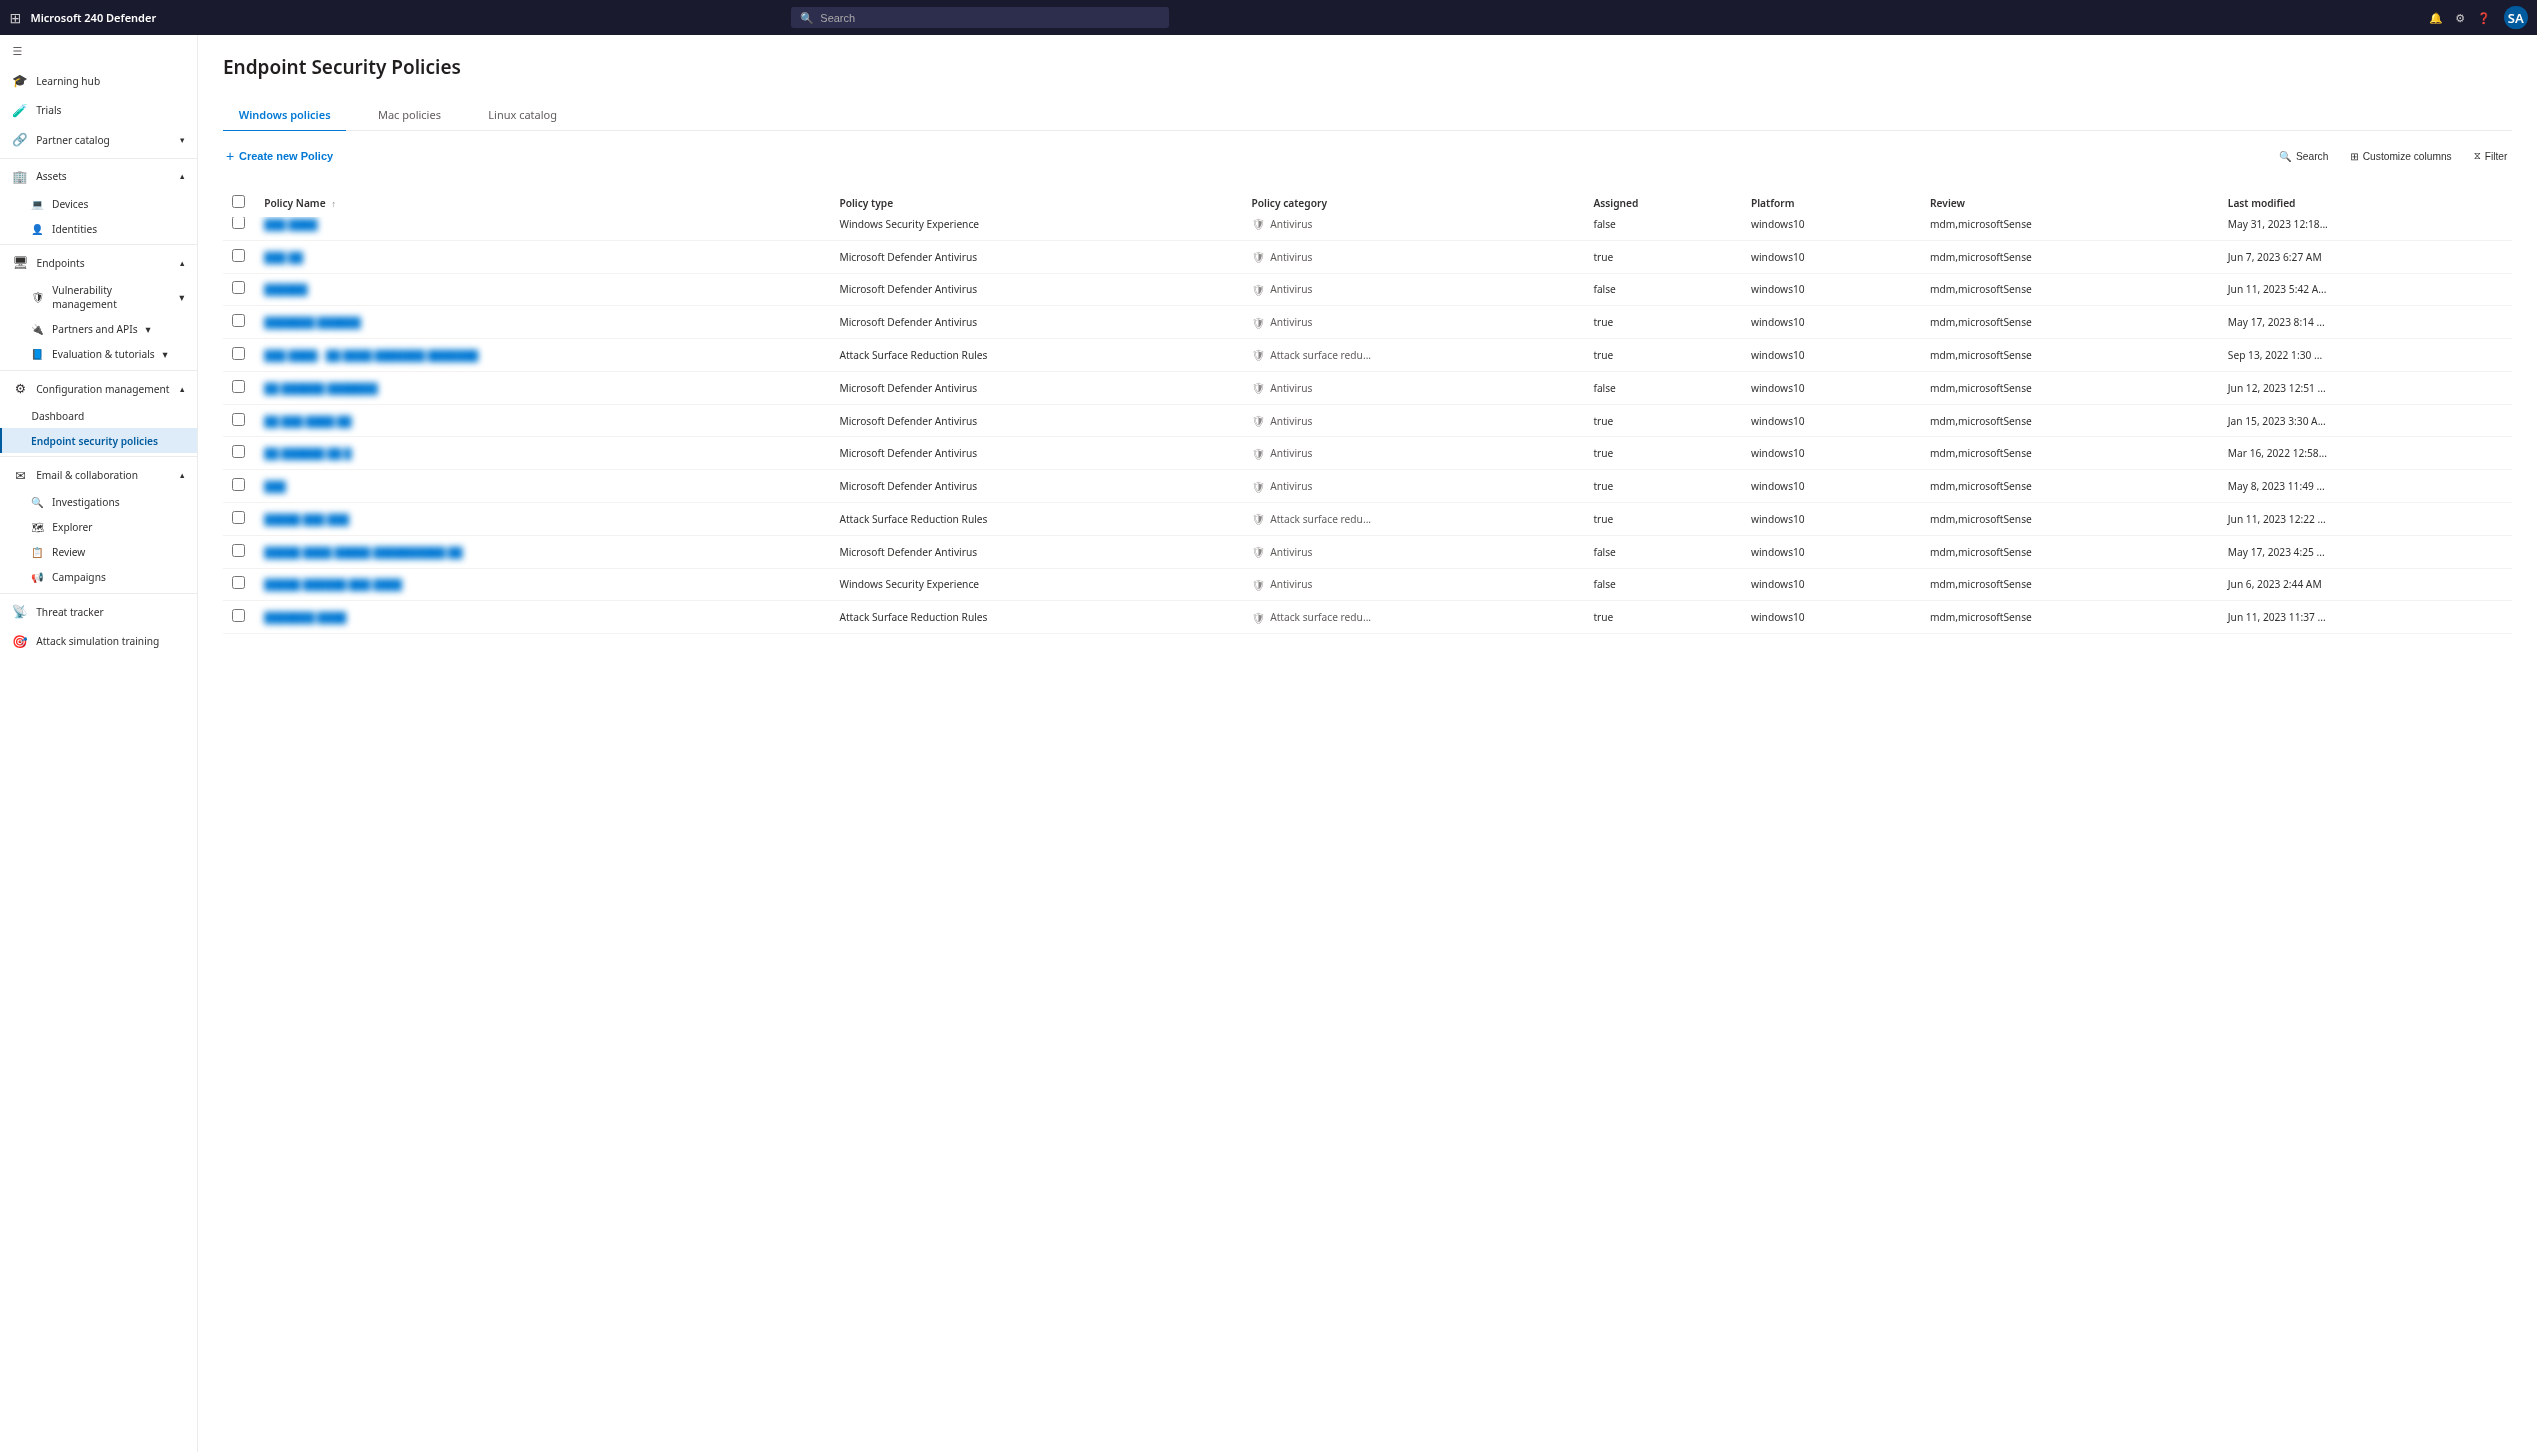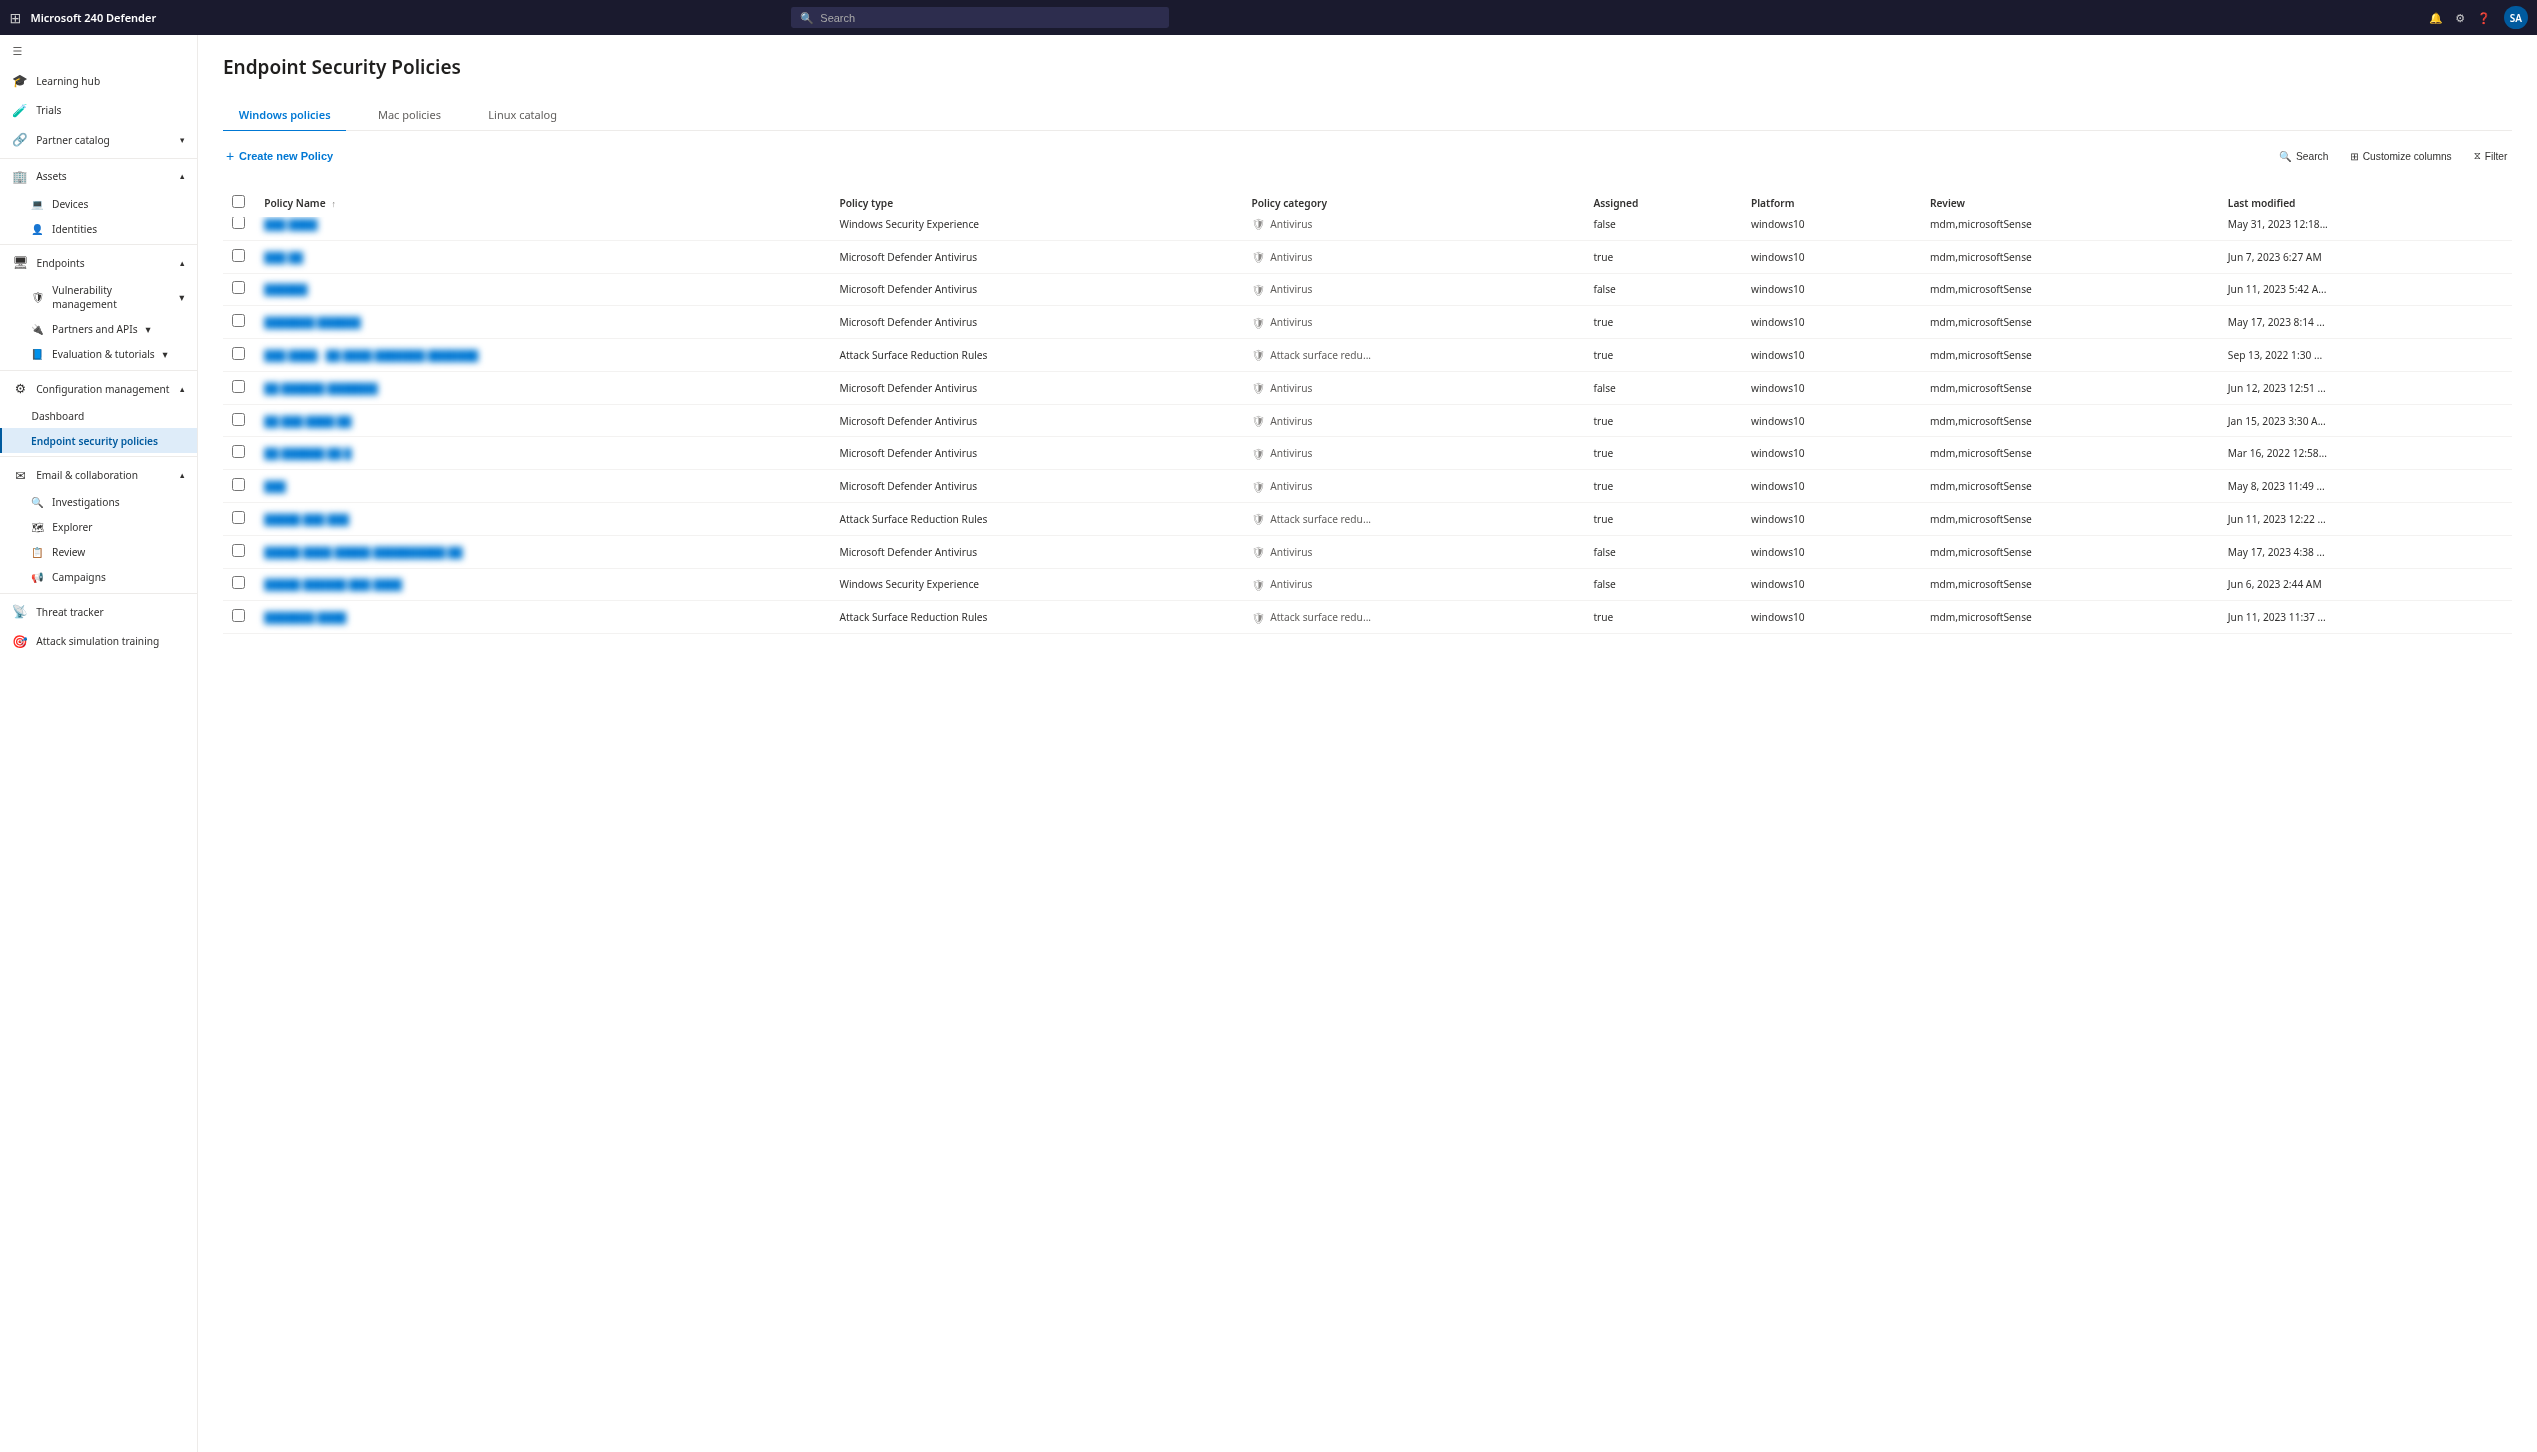--- a/index.html
+++ b/index.html
@@ -17,21 +17,21 @@
       display: flex; align-items: center; background: #2d2d4e; border-radius: 2.4px;
       padding: 3.1px 9.4px; gap: 6.3px; color: #ccc;
     }
     .top-nav .search-bar input {
       background: transparent; border: none; outline: none; color: #fff; font-size: 11px; width: 100%;
     }
     .top-nav .search-bar input::placeholder { color: #aaa; }
     .top-nav .nav-icons { margin-left: auto; display: flex; align-items: center; gap: 12.6px; color: #ccc; }
     .top-nav .nav-icons .avatar {
       width: 23.6px; height: 23.6px; border-radius: 50%; background: #005a9e;
-      display: flex; align-items: center; justify-content: center; color: #fff; font-size: 10px; font-weight: 600; text-align: right;
+      display: flex; align-items: center; justify-content: center; color: #fff; font-size: 13px; font-weight: 600; text-align: right;
     }
 
     
     .layout { display: flex; flex: 1; overflow: hidden; }
 
     
     .sidebar {
       width: 198px; background: #fff; border-right: 0.8px solid #edebe9;
       display: flex; flex-direction: column; overflow-y: auto; flex-shrink: 0;
     }
@@ -485,21 +485,21 @@
     <td>Microsoft Defender Antivirus</td>
     <td>
       <span class="category-badge">
         <span class="shield-icon">🛡</span>
         <span>Antivirus</span>
       </span>
     </td>
     <td>false</td>
     <td>windows10</td>
     <td>mdm,microsoftSense</td>
-    <td>May 17, 2023 4:38 ...</td>
+    <td>May 17, 2023 4:25 ...</td>
   </tr>
             <tr>
     <td class="checkbox-cell">
       <input type="checkbox" style="">
     </td>
     <td>
       <span class="policy-name blurred">█████ ██████ ███ ████</span>
     </td>
     <td>Windows Security Experience</td>
     <td>

